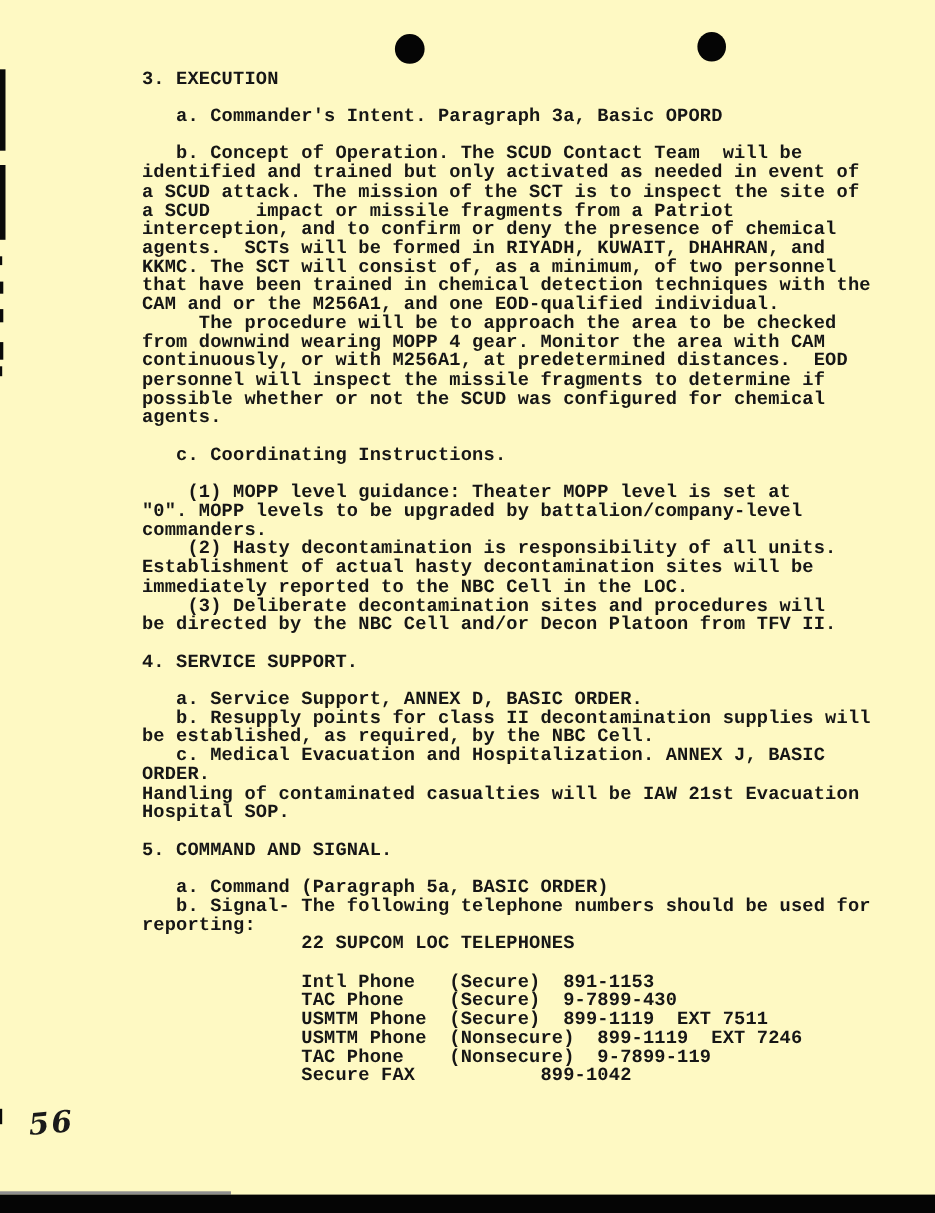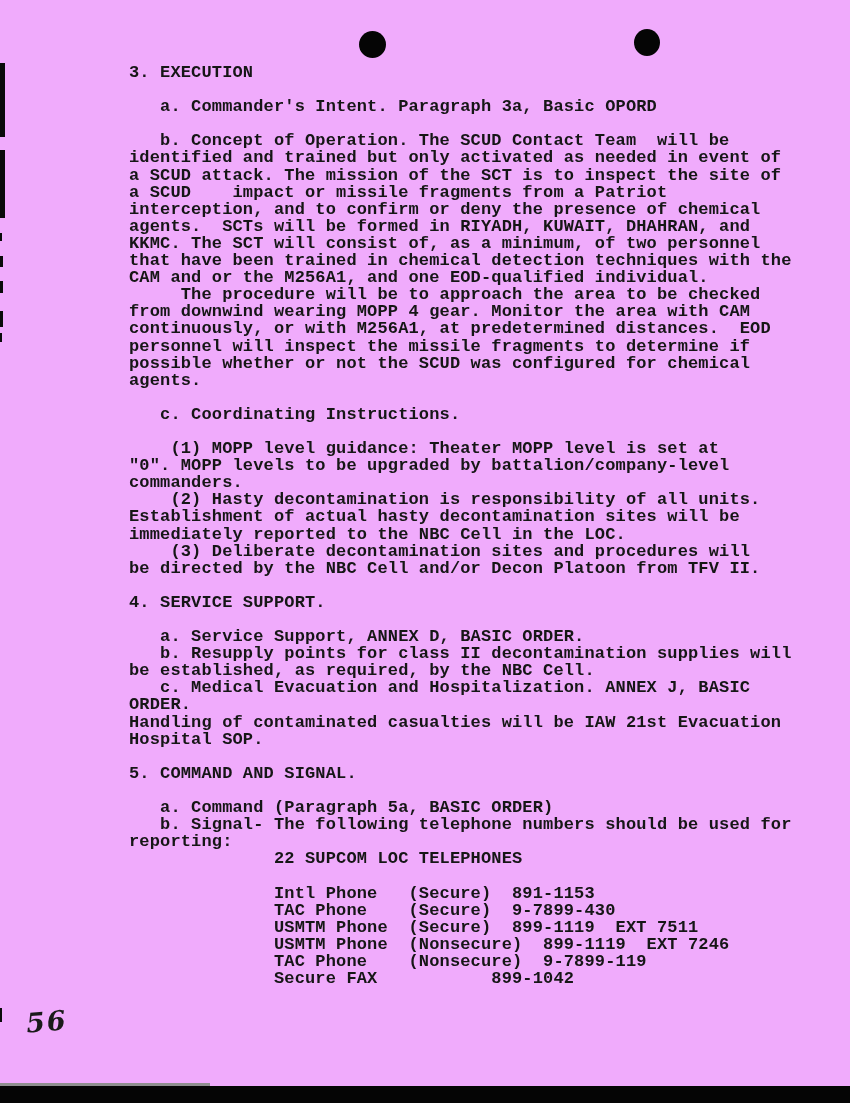--- a/index.html
+++ b/index.html
@@ -1,19 +1,19 @@
 <!DOCTYPE html>
 <html><head>
 <meta charset="utf-8">
 <style>
   html,body{margin:0;padding:0;background:#e9e9e9;}
   #page{
     position:relative;
     width:850px;height:1103px;
-    background:#f0abfc;
+    background:#fef9c3;
     overflow:hidden;
     font-family:"Liberation Mono","DejaVu Sans Mono",monospace;
   }
   
   #doc-text{
     position:absolute;
     left:129px;top:64px;
     margin:0;
     font-family:"Liberation Mono","DejaVu Sans Mono",monospace;
     font-size:17px;

